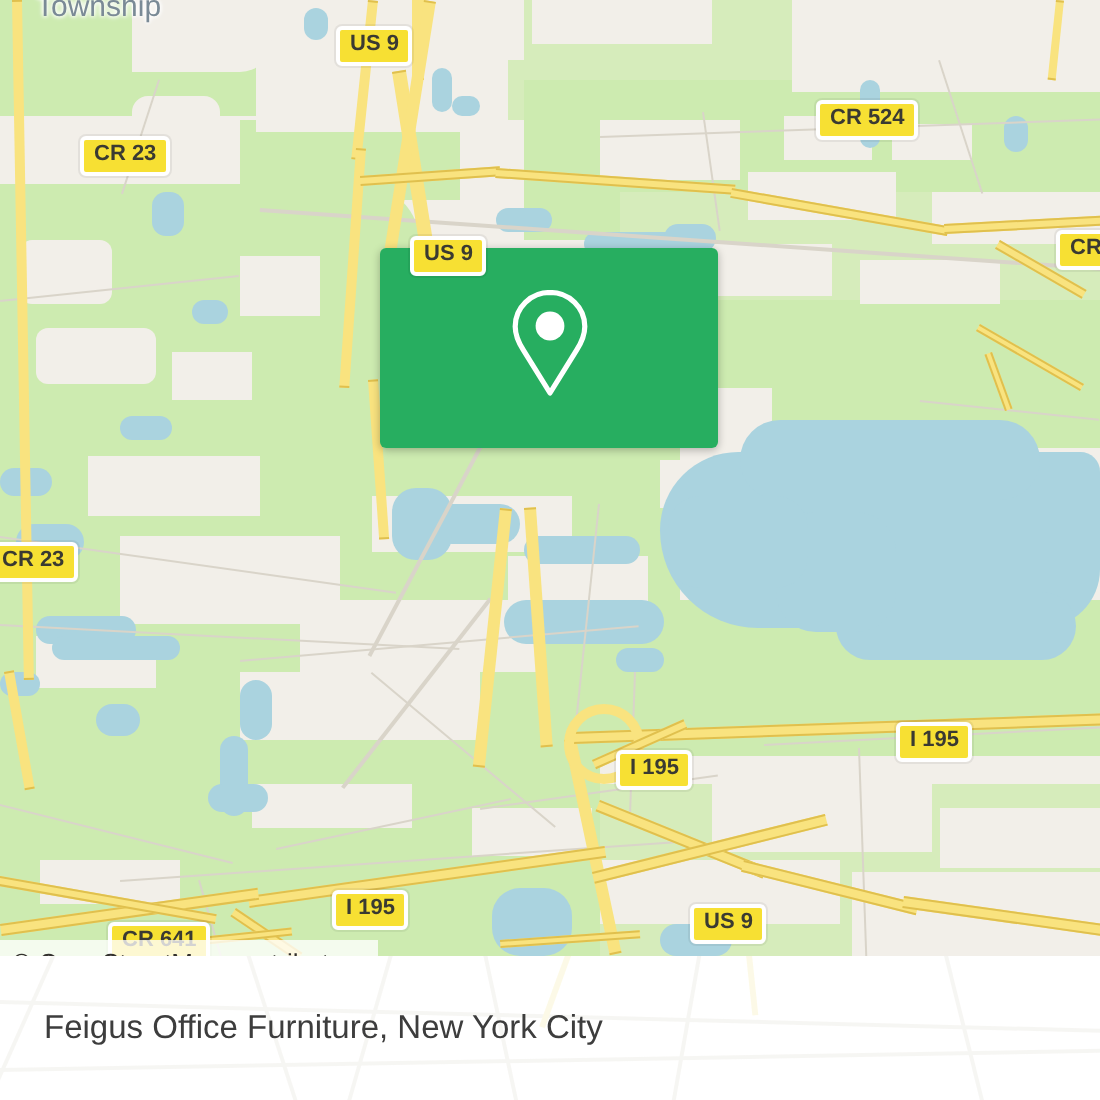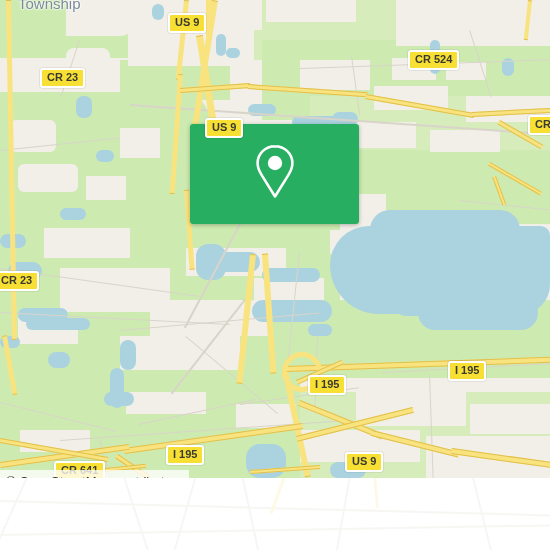--- a/index.html
+++ b/index.html
@@ -272,16 +272,17 @@
       <div class="fl" style="left:0px;top:22px;width:560px;height:2px;transform:rotate(1.5deg);"></div>
       <div class="fl" style="left:0px;top:56px;width:560px;height:2px;transform:rotate(-1deg);"></div>
       <div class="fl" style="left:240px;top:-8px;width:2px;height:92px;transform:rotate(-12deg);"></div>
       <div class="fl" style="left:350px;top:-8px;width:2px;height:92px;transform:rotate(10deg);"></div>
       <div class="fl y" style="left:286px;top:-10px;width:3px;height:48px;transform:rotate(20deg);"></div>
       <div class="fl y" style="left:372px;top:-10px;width:3px;height:40px;transform:rotate(-6deg);"></div>
       <div class="fl" style="left:470px;top:-8px;width:2px;height:92px;transform:rotate(-14deg);"></div>
     </div>
 
     <div class="footer-row">
+      <div class="footer-title">Feigus Office Furniture, New York City</div>
     </div>
   </div>
 
 </div>
 
 </body></html>

